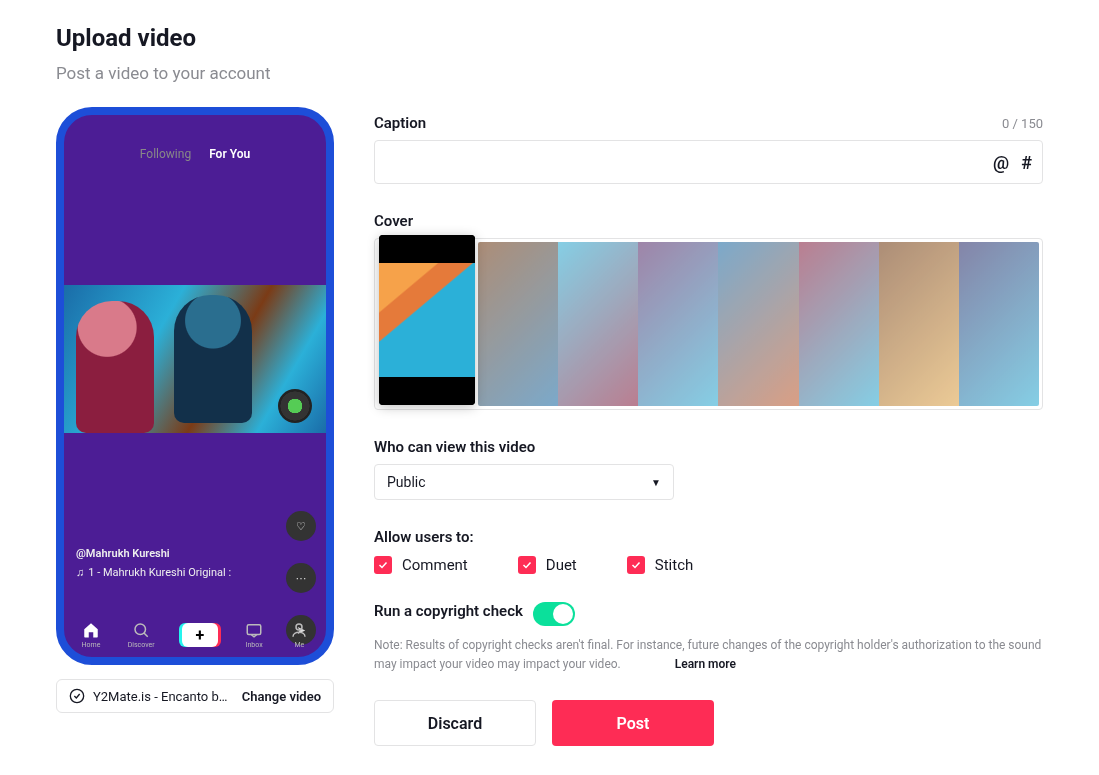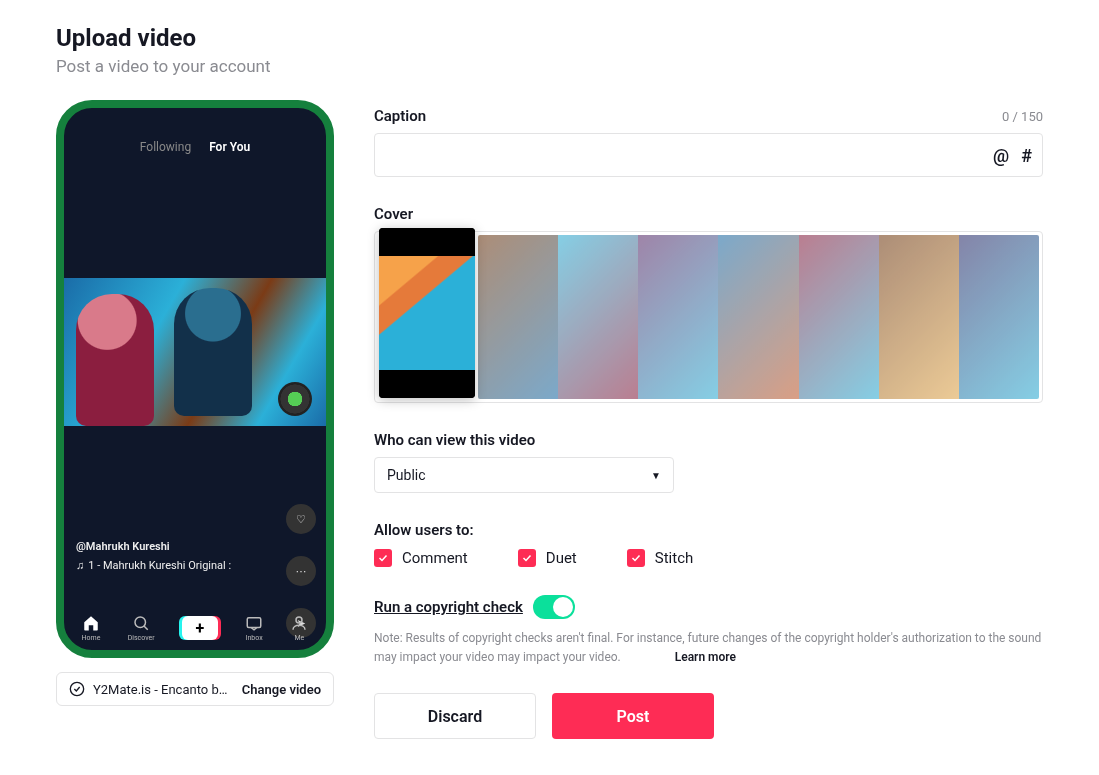--- a/index.html
+++ b/index.html
@@ -13,34 +13,34 @@
     padding: 24px 56px 0 56px;
   }
   .page-title {
     font-size: 24px;
     font-weight: 700;
     color: #161823;
   }
   .page-subtitle {
     font-size: 17px;
     color: #8a8b91;
-    margin-top: 4px;
+    margin-top: 11px;
     margin-bottom: 24px;
   }
   .layout {
     display: flex;
     gap: 40px;
   }
   
   .phone-col { width: 278px; flex-shrink: 0; }
   .phone {
     width: 278px;
     height: 558px;
-    background: #0f172a;
-    border: 8px solid #15803d;
+    background: #4c1d95;
+    border: 8px solid #1d4ed8;
     border-radius: 36px;
     position: relative;
     overflow: hidden;
   }
   .phone-tabs {
     position: absolute;
     top: 32px; left: 0; right: 0;
     display: flex;
     justify-content: center;
     gap: 18px;
@@ -167,21 +167,21 @@
   .select .caret { font-size:10px; }
 
   .checks { display:flex; gap:50px; margin-top:10px; }
   .check { display:flex; align-items:center; gap:10px; font-size:15px; color:#161823; }
   .cbox {
     width:18px; height:18px; border-radius:3px; background:#FE2C55;
     display:flex; align-items:center; justify-content:center;
   }
   .cbox svg { width:12px; height:12px; }
 
-  .copyright-row { display:flex; align-items:center; gap:10px;text-decoration:underline; }
+  .copyright-row { display:flex; gap:10px; }
   .toggle {
     width:42px; height:24px; border-radius:12px; background:#0BE09B;
     position:relative; cursor:pointer;
   }
   .toggle::after {
     content:""; position:absolute; right:2px; top:2px;
     width:20px; height:20px; border-radius:50%; background:#fff;
   }
   .status-bar {
     margin-top:10px; background:#f1f1f2; border-radius:4px;

